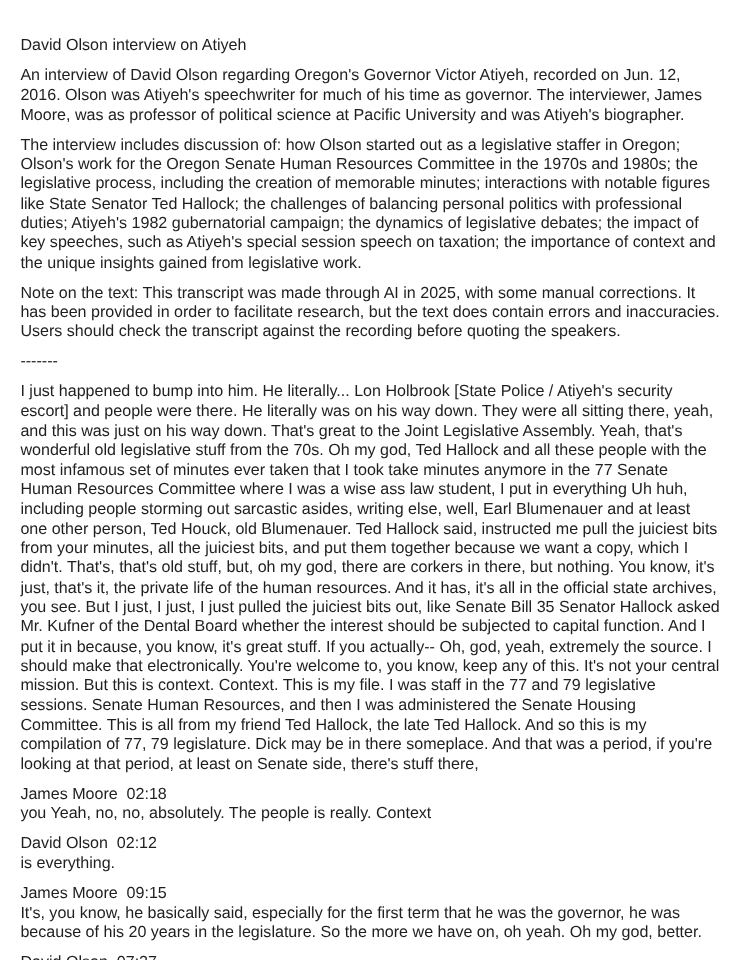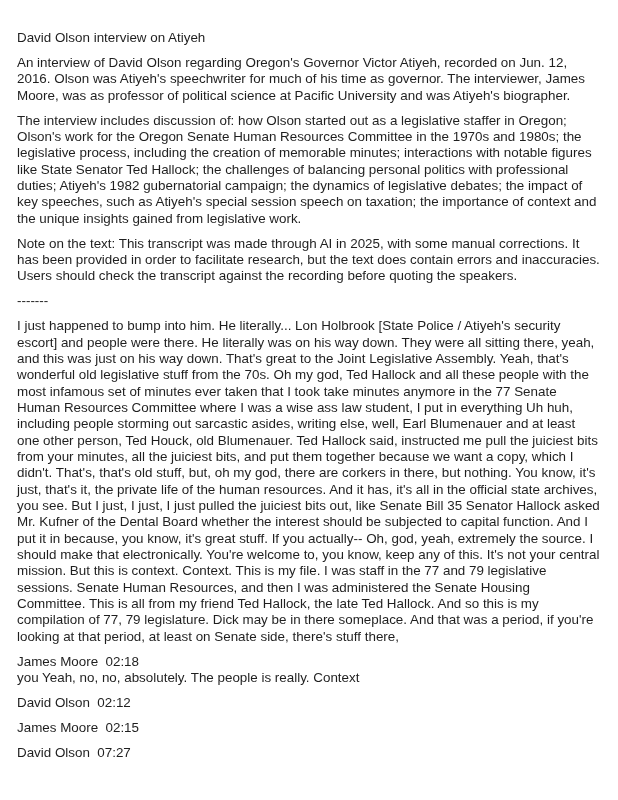--- a/index.html
+++ b/index.html
@@ -45,24 +45,26 @@
     <div>I just happened to bump into him. He literally... Lon Holbrook [State Police / Atiyeh's security escort] and people were there. He literally was on his way down. They were all sitting there, yeah, and this was just on his way down. That's great to the Joint Legislative Assembly. Yeah, that's wonderful old legislative stuff from the 70s. Oh my god, Ted Hallock and all these people with the most infamous set of minutes ever taken that I took take minutes anymore in the 77 Senate Human Resources Committee where I was a wise ass law student, I put in everything Uh huh, including people storming out sarcastic asides, writing else, well, Earl Blumenauer and at least one other person, Ted Houck, old Blumenauer. Ted Hallock said, instructed me pull the juiciest bits from your minutes, all the juiciest bits, and put them together because we want a copy, which I didn't. That's, that's old stuff, but, oh my god, there are corkers in there, but nothing. You know, it's just, that's it, the private life of the human resources. And it has, it's all in the official state archives, you see. But I just, I just, I just pulled the juiciest bits out, like Senate Bill 35 Senator Hallock asked Mr. Kufner of the Dental Board whether the interest should be subjected to capital function. And I put it in because, you know, it's great stuff. If you actually-- Oh, god, yeah, extremely the source. I should make that electronically. You're welcome to, you know, keep any of this. It's not your central mission. But this is context. Context. This is my file. I was staff in the 77 and 79 legislative sessions. Senate Human Resources, and then I was administered the Senate Housing Committee. This is all from my friend Ted Hallock, the late Ted Hallock. And so this is my compilation of 77, 79 legislature. Dick may be in there someplace. And that was a period, if you're looking at that period, at least on Senate side, there's stuff there,</div>
   </div>
 
   <div class="entry">
     <div class="speaker-line"><span>James Moore</span><span class="ts">02:18</span></div>
     <div>you Yeah, no, no, absolutely. The people is really. Context</div>
   </div>
 
   <div class="entry">
     <div class="speaker-line"><span>David Olson</span><span class="ts">02:12</span></div>
+    <div>is everything.</div>
   </div>
 
   <div class="entry">
-    <div class="speaker-line"><span>James Moore</span><span class="ts">02:15</span></div>
+    <div class="speaker-line"><span>James Moore</span><span class="ts">09:15</span></div>
+    <div>It's, you know, he basically said, especially for the first term that he was the governor, he was because of his 20 years in the legislature. So the more we have on, oh yeah. Oh my god, better.</div>
   </div>
 
   <div class="entry">
     <div class="speaker-line"><span>David Olson</span><span class="ts">07:27</span></div>
 
   </div>
 
 </div>
 
 </body></html>

